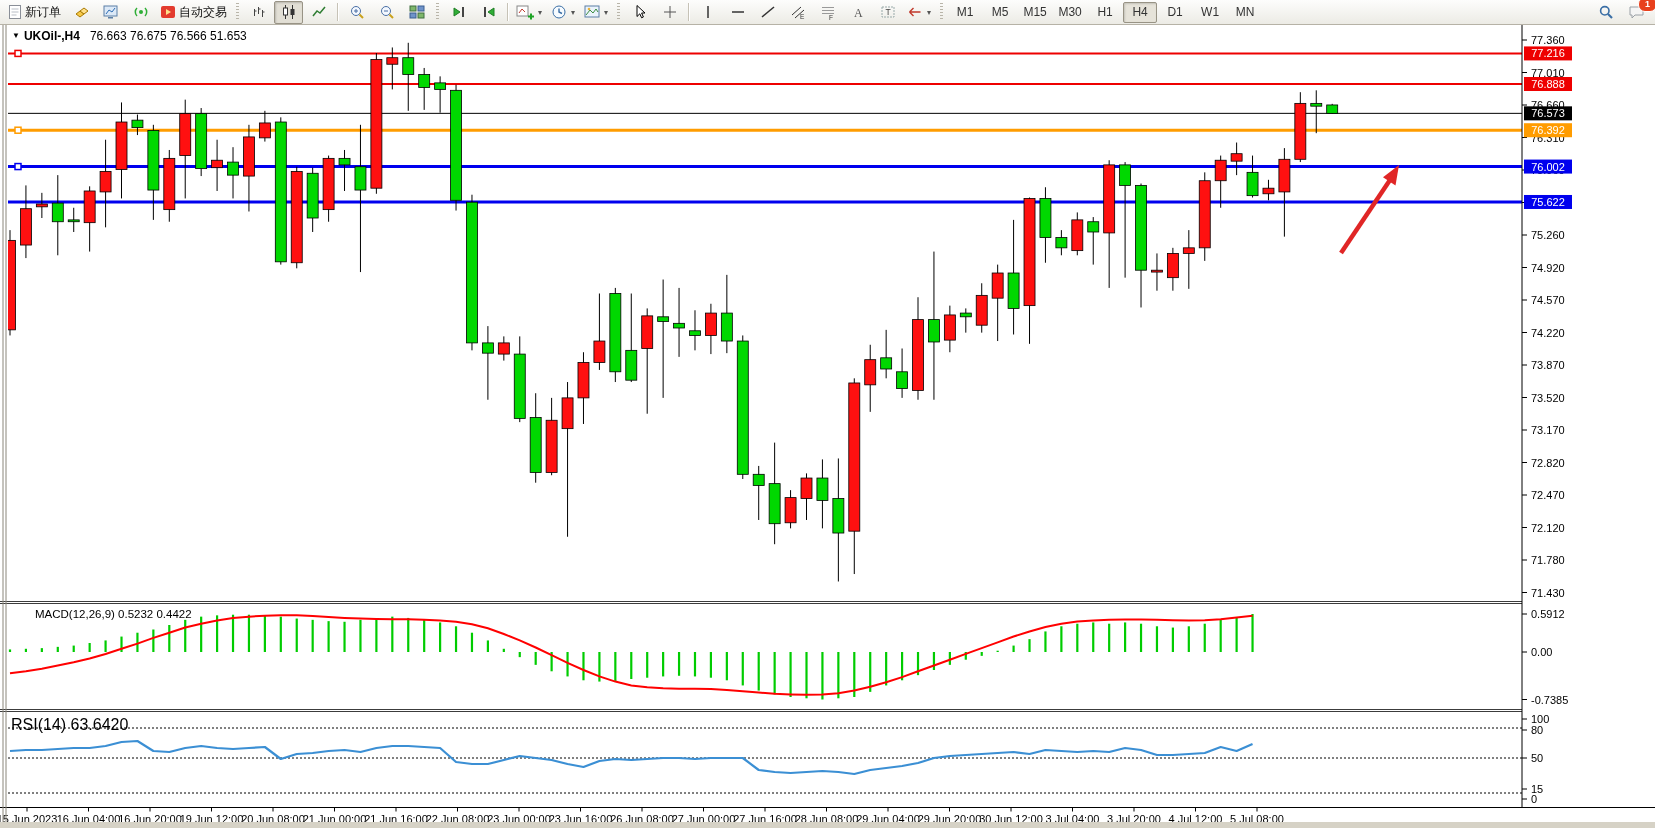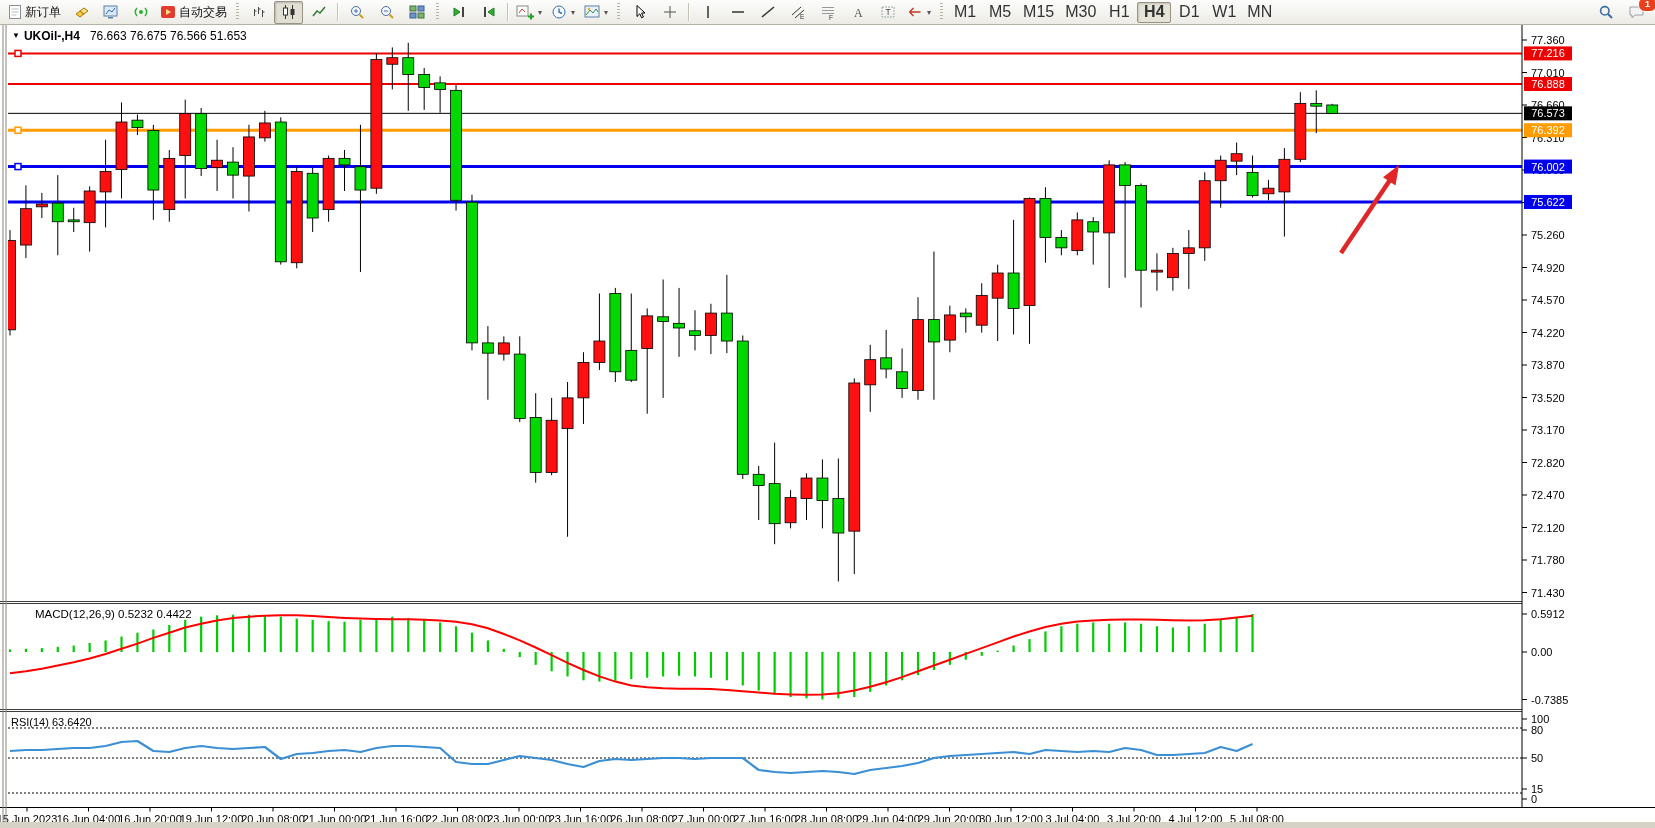--- a/index.html
+++ b/index.html
@@ -10,38 +10,38 @@
   #toolbar{position:absolute;left:0;top:0;width:1655px;height:25px;box-sizing:border-box;
            background:linear-gradient(#fdfdfc,#ecebe5);border-bottom:1px solid #b6b2a6;
            display:flex;align-items:center;padding:0 4px;gap:1px;z-index:5;}
   .tb-btn{height:21px;min-width:21px;display:flex;align-items:center;justify-content:center;
           gap:3px;padding:0 3px;border:1px solid transparent;border-radius:2px;
           font-size:12px;color:#111;cursor:default;flex:0 0 auto;}
   .tb-btn.pressed{border:1px solid #989385;background:#e2dfd5;box-shadow:inset 1px 1px 2px rgba(0,0,0,.18);}
   .tb-grip{width:3px;height:18px;margin:0 4px;flex:0 0 auto;
            background:repeating-linear-gradient(180deg,#b9b5a9 0 1px,rgba(0,0,0,0) 1px 3px);}
   .tb-sep{width:1px;height:18px;margin:0 3px;background:#c6c2b6;box-shadow:1px 0 0 #fff;flex:0 0 auto;}
-  .tf-btn{height:19px;min-width:24px;font-size:16px;color:#333;display:flex;align-items:center;
+  .tf-btn{height:19px;min-width:24px;font-size:12px;color:#333;display:flex;align-items:center;
           justify-content:center;padding:0 4px;border:1px solid transparent;border-radius:2px;flex:0 0 auto;}
-  .tf-btn.pressed{border:1px solid #989385;background:#e6e3d9;box-shadow:inset 1px 1px 2px rgba(0,0,0,.15);font-weight:bold;}
+  .tf-btn.pressed{border:1px solid #989385;background:#e6e3d9;box-shadow:inset 1px 1px 2px rgba(0,0,0,.15);}
   .caret{font-size:8px;color:#555;margin-left:1px;}
   #tb-right{margin-left:auto;display:flex;align-items:center;gap:2px;}
   #chat-wrap{position:relative;}
   #chat-badge{position:absolute;top:-4px;right:-6px;min-width:13px;height:13px;border-radius:7px;
               background:#e8401c;color:#fff;font-size:9px;font-weight:bold;display:flex;
               align-items:center;justify-content:center;padding:0 2px;border:1px solid #fff;}
   
   #chart-region{position:absolute;left:0;top:25px;width:1655px;height:803px;}
   #chart-svg{position:absolute;left:0;top:0;}
   .overlay-label{position:absolute;color:#000;white-space:nowrap;}
   #chart-title{left:12px;top:4px;font-size:12px;}
   #chart-title .sym{font-weight:bold;text-align:center;}
   #title-caret{font-size:8px;vertical-align:2px;margin-right:4px;color:#000;}
   #macd-label{left:11px;top:583px;font-size:11.5px;padding-left:24px;}
-  #rsi-label{left:11px;top:691px;font-size:11px;}
+  #rsi-label{left:11px;top:691px;font-size:16px;}
 </style>
 </head>
 <body>
 
 <div id="app">
   <div id="toolbar">
       <div class="tb-btn">
         <span style="display: flex;">
           <svg width="14" height="16">
             <rect x="1.5" y="1.5" width="11" height="13" fill="#fff" stroke="#8a8f98"></rect>

